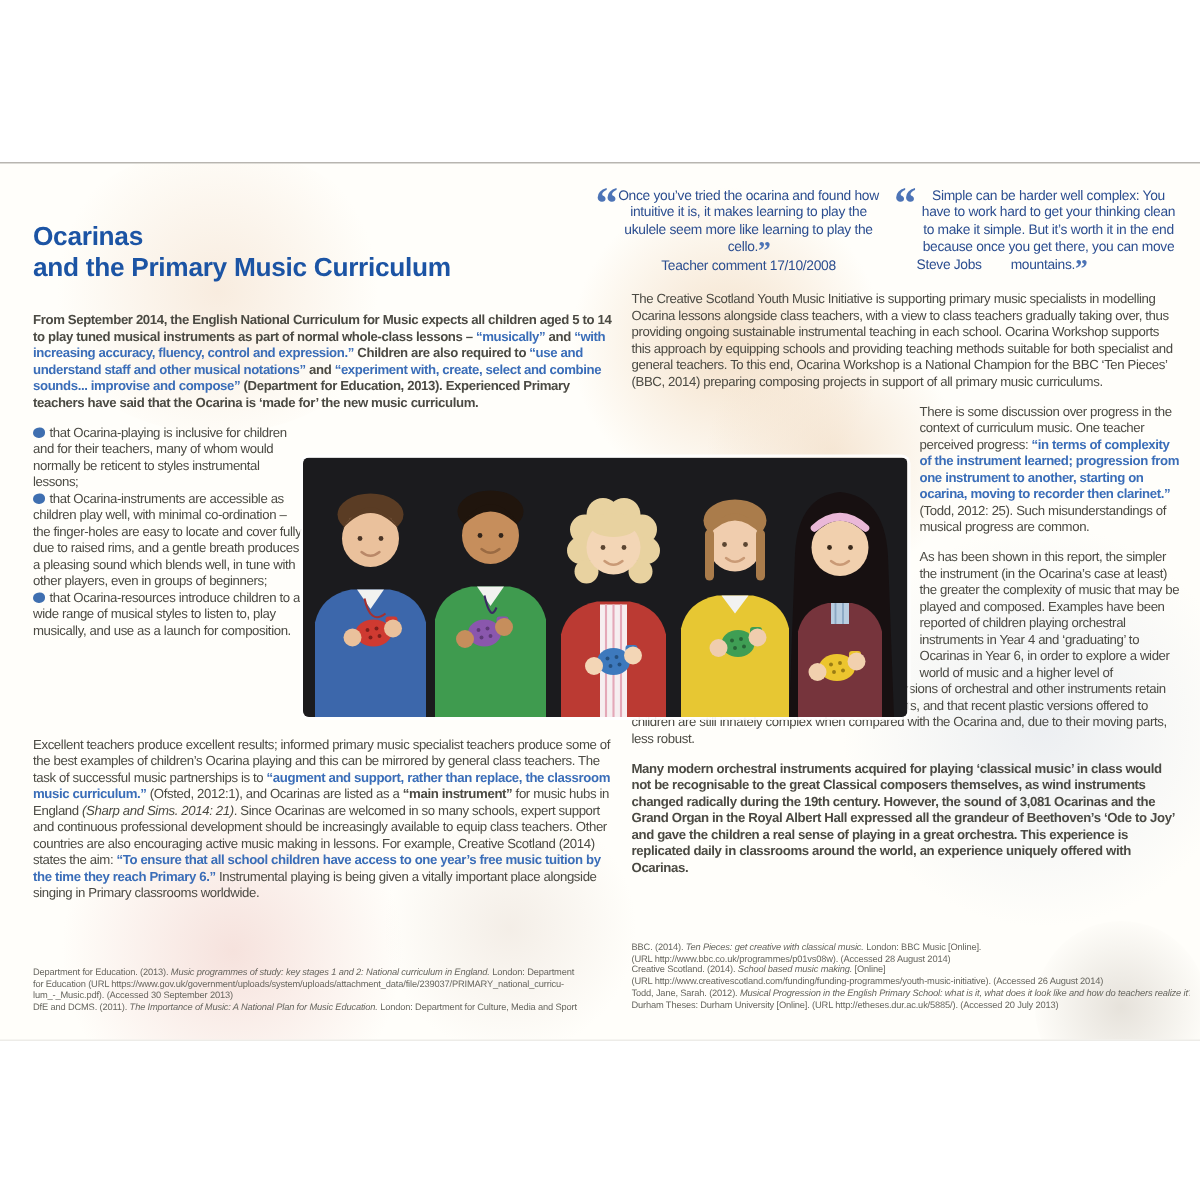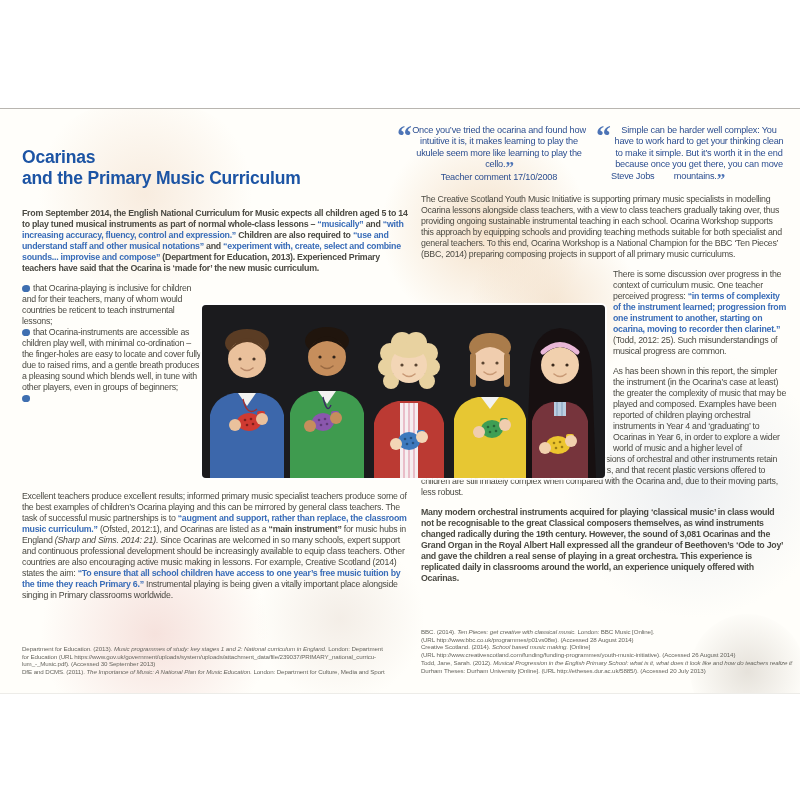--- a/index.html
+++ b/index.html
@@ -84,23 +84,23 @@
 
     <div class="quote-box qb2">
       <span class="open-quote">“</span>
       <div class="quote-text"><span class="seg-n">Simple can be harder well complex: You have to work hard to get your thinking clean to make it simple. But it’s worth it in the end because once you get there, you can move mountains.</span><span class="seg-cq">”</span></div>
       <div class="q-attr">Steve Jobs</div>
     </div>
 
     <div class="col left-col">
       <p><span class="seg-b">From September 2014, the English National Curriculum for Music expects all children aged 5 to 14 to play tuned musical instruments as part of normal whole-class lessons – </span><span class="seg-bb">“musically”</span><span class="seg-b"> and </span><span class="seg-bb">“with increasing accuracy, fluency, control and expression.”</span><span class="seg-b"> Children are also required to </span><span class="seg-bb">“use and understand staff and other musical notations”</span><span class="seg-b"> and </span><span class="seg-bb">“experiment with, create, select and combine sounds... improvise and compose”</span><span class="seg-b"> (Department for Education, 2013). Experienced Primary teachers have said that the Ocarina is ‘made for’ the new music curriculum.</span></p>
       <div class="photo-spacer-left"></div>
-      <p class="bullet-item"><span class="bullet-icon"></span><span>that Ocarina-playing is inclusive for children and for their teachers, many of whom would countries be reticent to teach instrumental lessons;</span></p>
+      <p class="bullet-item"><span class="bullet-icon"></span><span>that Ocarina-playing is inclusive for children and for their teachers, many of whom would normally be reticent to styles instrumental lessons;</span></p>
       <p class="bullet-item"><span class="bullet-icon"></span><span>that Ocarina-instruments are accessible as children play well, with minimal co-ordination – the finger-holes are easy to locate and cover fully due to raised rims, and a gentle breath produces a pleasing sound which blends well, in tune with other players, even in groups of beginners;</span></p>
-      <p class="bullet-item"><span class="bullet-icon"></span></p>
+      <p class="bullet-item"><span class="bullet-icon"></span><span>that Ocarina-resources introduce children to a wide range of musical styles to listen to, play musically, and use as a launch for composition.</span></p>
       <p class="clear" style="padding-top:8px"><span class="seg-n">Excellent teachers produce excellent results; informed primary music specialist teachers produce some of the best examples of children’s Ocarina playing and this can be mirrored by general class teachers. The task of successful music partnerships is to </span><span class="seg-bb">“augment and support, rather than replace, the classroom music curriculum.”</span><span class="seg-n"> (Ofsted, 2012:1), and Ocarinas are listed as a </span><span class="seg-b">“main instrument”</span><span class="seg-n"> for music hubs in England </span><span class="seg-i">(Sharp and Sims. 2014: 21)</span><span class="seg-n">. Since Ocarinas are welcomed in so many schools, expert support and continuous professional development should be increasingly available to equip class teachers. Other countries are also encouraging active music making in lessons. For example, Creative Scotland (2014) states the aim: </span><span class="seg-bb">“To ensure that all school children have access to one year’s free music tuition by the time they reach Primary 6.”</span><span class="seg-n"> Instrumental playing is being given a vitally important place alongside singing in Primary classrooms worldwide.</span></p>
     </div>
 
     <div class="col right-col">
       <p><span class="seg-n">The Creative Scotland Youth Music Initiative is supporting primary music specialists in modelling Ocarina lessons alongside class teachers, with a view to class teachers gradually taking over, thus providing ongoing sustainable instrumental teaching in each school. Ocarina Workshop supports this approach by equipping schools and providing teaching methods suitable for both specialist and general teachers. To this end, Ocarina Workshop is a National Champion for the BBC ‘Ten Pieces’ (BBC, 2014) preparing composing projects in support of all primary music curriculums.</span></p>
       <div class="photo-spacer-right"></div>
       <p><span class="seg-n">There is some discussion over progress in the context of curriculum music. One teacher perceived progress: </span><span class="seg-bb">“in terms of complexity of the instrument learned; progression from one instrument to another, starting on ocarina, moving to recorder then clarinet.”</span><span class="seg-n"> (Todd, 2012: 25). Such misunderstandings of musical progress are common.</span></p>
       <p><span class="seg-n">As has been shown in this report, the simpler the instrument (in the Ocarina’s case at least) the greater the complexity of music that may be played and composed. Examples have been reported of children playing orchestral instruments in Year 4 and ‘graduating’ to Ocarinas in Year 6, in order to explore a wider world of music and a higher level of performance. It should be noted that small-size versions of orchestral and other instruments retain the levels of complexity of their full-size counterparts, and that recent plastic versions offered to children are still innately complex when compared with the Ocarina and, due to their moving parts, less robust.</span></p>
       <p class="bold-para"><span class="seg-b">Many modern orchestral instruments acquired for playing ‘classical music’ in class would not be recognisable to the great Classical composers themselves, as wind instruments changed radically during the 19th century. However, the sound of 3,081 Ocarinas and the Grand Organ in the Royal Albert Hall expressed all the grandeur of Beethoven’s ‘Ode to Joy’ and gave the children a real sense of playing in a great orchestra. This experience is replicated daily in classrooms around the world, an experience uniquely offered with Ocarinas.</span></p>
     </div>

